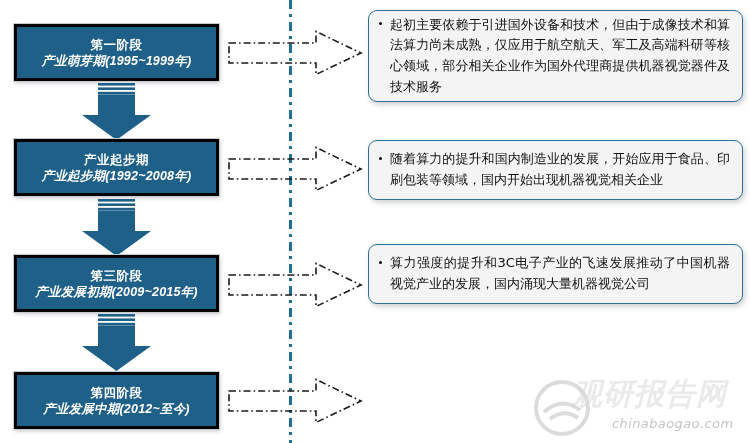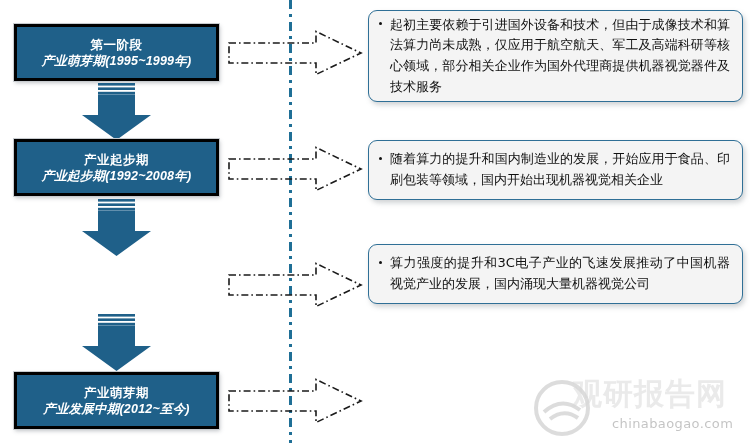--- a/index.html
+++ b/index.html
@@ -139,20 +139,21 @@
 
   
   .watermark {
     position: absolute;
     left: 520px;
     top: 372px;
     width: 225px;
     height: 71px;
     pointer-events: none;
     opacity: 0.45;
+    font-style: italic;
   }
   .wm-text {
     position: absolute;
     left: 92px;
     top: 44px;
     font-size: 13px;
     color: #7d7d7d;
     letter-spacing: 0.4px;
     font-family: "DejaVu Sans", "Liberation Sans", sans-serif;
   }
@@ -222,20 +223,24 @@
     </svg>
   </div>
 
   <div class="desc" id="desc1">
     <div class="desc-inner">
       <span class="desc-bullet"></span>
       <span>随着算力的提升和国内制造业的发展，开始应用于食品、印刷包装等领域，国内开始出现机器视觉相关企业</span>
     </div>
   </div>
 
+  <div class="stage" id="stage2">
+    <div class="l1">第三阶段</div>
+    <div class="l2">产业发展初期(2009~2015年)</div>
+  </div>
 
   <div class="downarrow" id="down2">
     <svg width="73" height="58" viewBox="0 0 73 58" xmlns="http://www.w3.org/2000/svg">
       <rect x="18" y="0" width="37" height="2.6" fill="#1f6089"></rect>
       <rect x="18" y="4.4" width="37" height="2.6" fill="#1f6089"></rect>
       <rect x="18" y="8.8" width="37" height="2.6" fill="#1f6089"></rect>
       <path d="M18 11.4 H55 V32 H71 L36.5 57 L2 32 H18 Z" fill="#1f6089"></path>
     </svg>
   </div>
 
@@ -246,21 +251,21 @@
   </div>
 
   <div class="desc" id="desc2">
     <div class="desc-inner">
       <span class="desc-bullet"></span>
       <span>算力强度的提升和3C电子产业的飞速发展推动了中国机器视觉产业的发展，国内涌现大量机器视觉公司</span>
     </div>
   </div>
 
   <div class="stage" id="stage3">
-    <div class="l1">产业萌芽期</div>
+    <div class="l1">第四阶段</div>
     <div class="l2">产业发展中期(2012~至今)</div>
   </div>
 
   <div class="connector" id="conn3">
     <svg width="135" height="46" viewBox="0 0 135 46" xmlns="http://www.w3.org/2000/svg">
       <path d="M1 13 H88 V1.5 L133 23 L88 44.5 V33 H1 Z" fill="none" stroke="#1a1a1a" stroke-width="1.6" stroke-dasharray="7,3,1.6,3"></path>
     </svg>
   </div>
 
 

